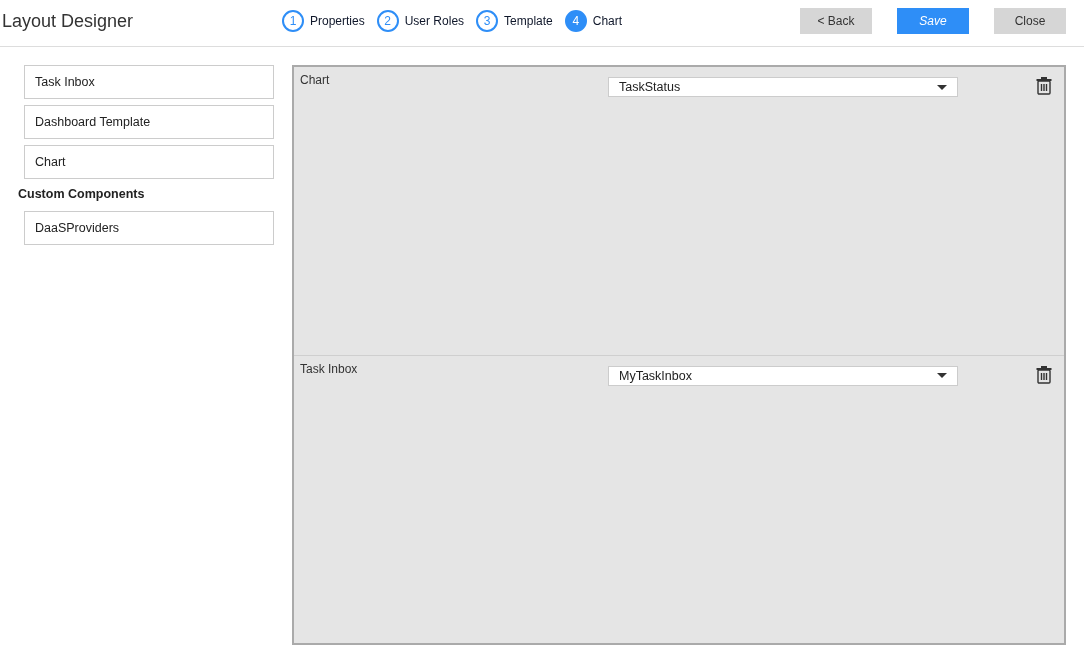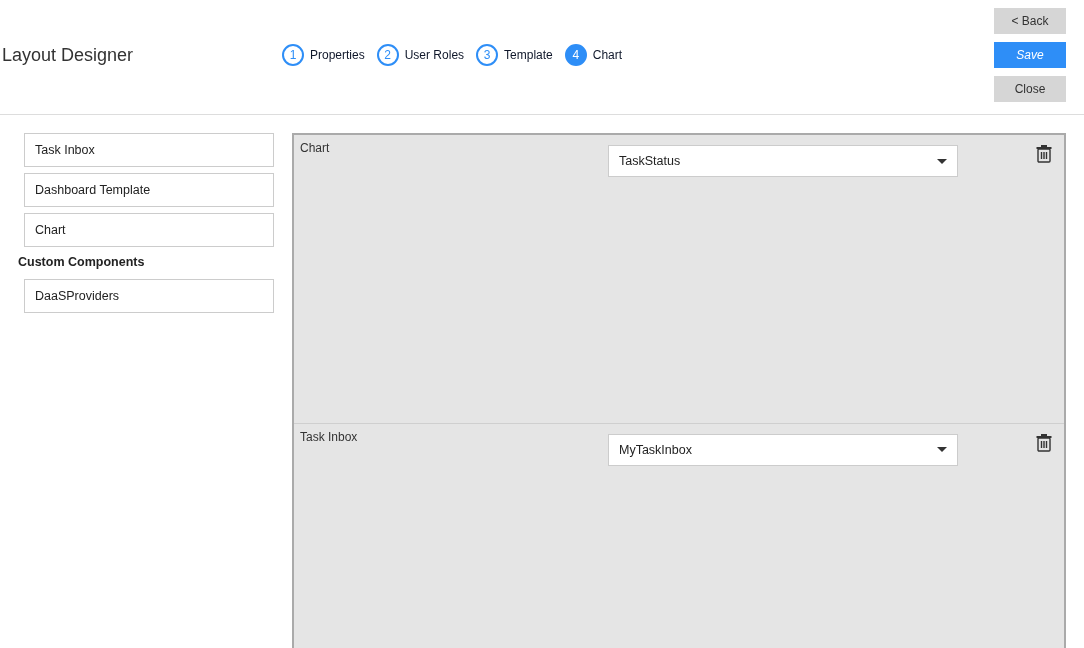--- a/index.html
+++ b/index.html
@@ -54,22 +54,21 @@
     color: #fff;
     border-color: #2e8ef7;
   }
   .step-label {
     font-size: 12px;
     color: #0f172a;
     margin-right: 6px;
   }
   .actions {
     display: flex;
-    gap: 8px;
-    flex-direction: column;
+    gap: 25px;
   }
   .btn {
     min-width: 72px;
     height: 26px;
     border: none;
     font-size: 12px;
     cursor: pointer;
     padding: 0 14px;
   }
   .btn-gray { background: #d6d6d6; color: #333; }
@@ -124,21 +123,21 @@
     gap: 8px;
   }
   .row-label {
     font-size: 12px;
     color: #333;
     width: 300px;
     padding-top: 2px;
   }
   .select {
     flex: 0 0 350px;
-    height: 32px;
+    height: 20px;
     border: 1px solid #ccc;
     background: #fff;
     display: flex;
     align-items: center;
     justify-content: space-between;
     padding: 0 10px;
     font-size: 12.5px;
     margin-top: 6px;
     cursor: pointer;
   }

